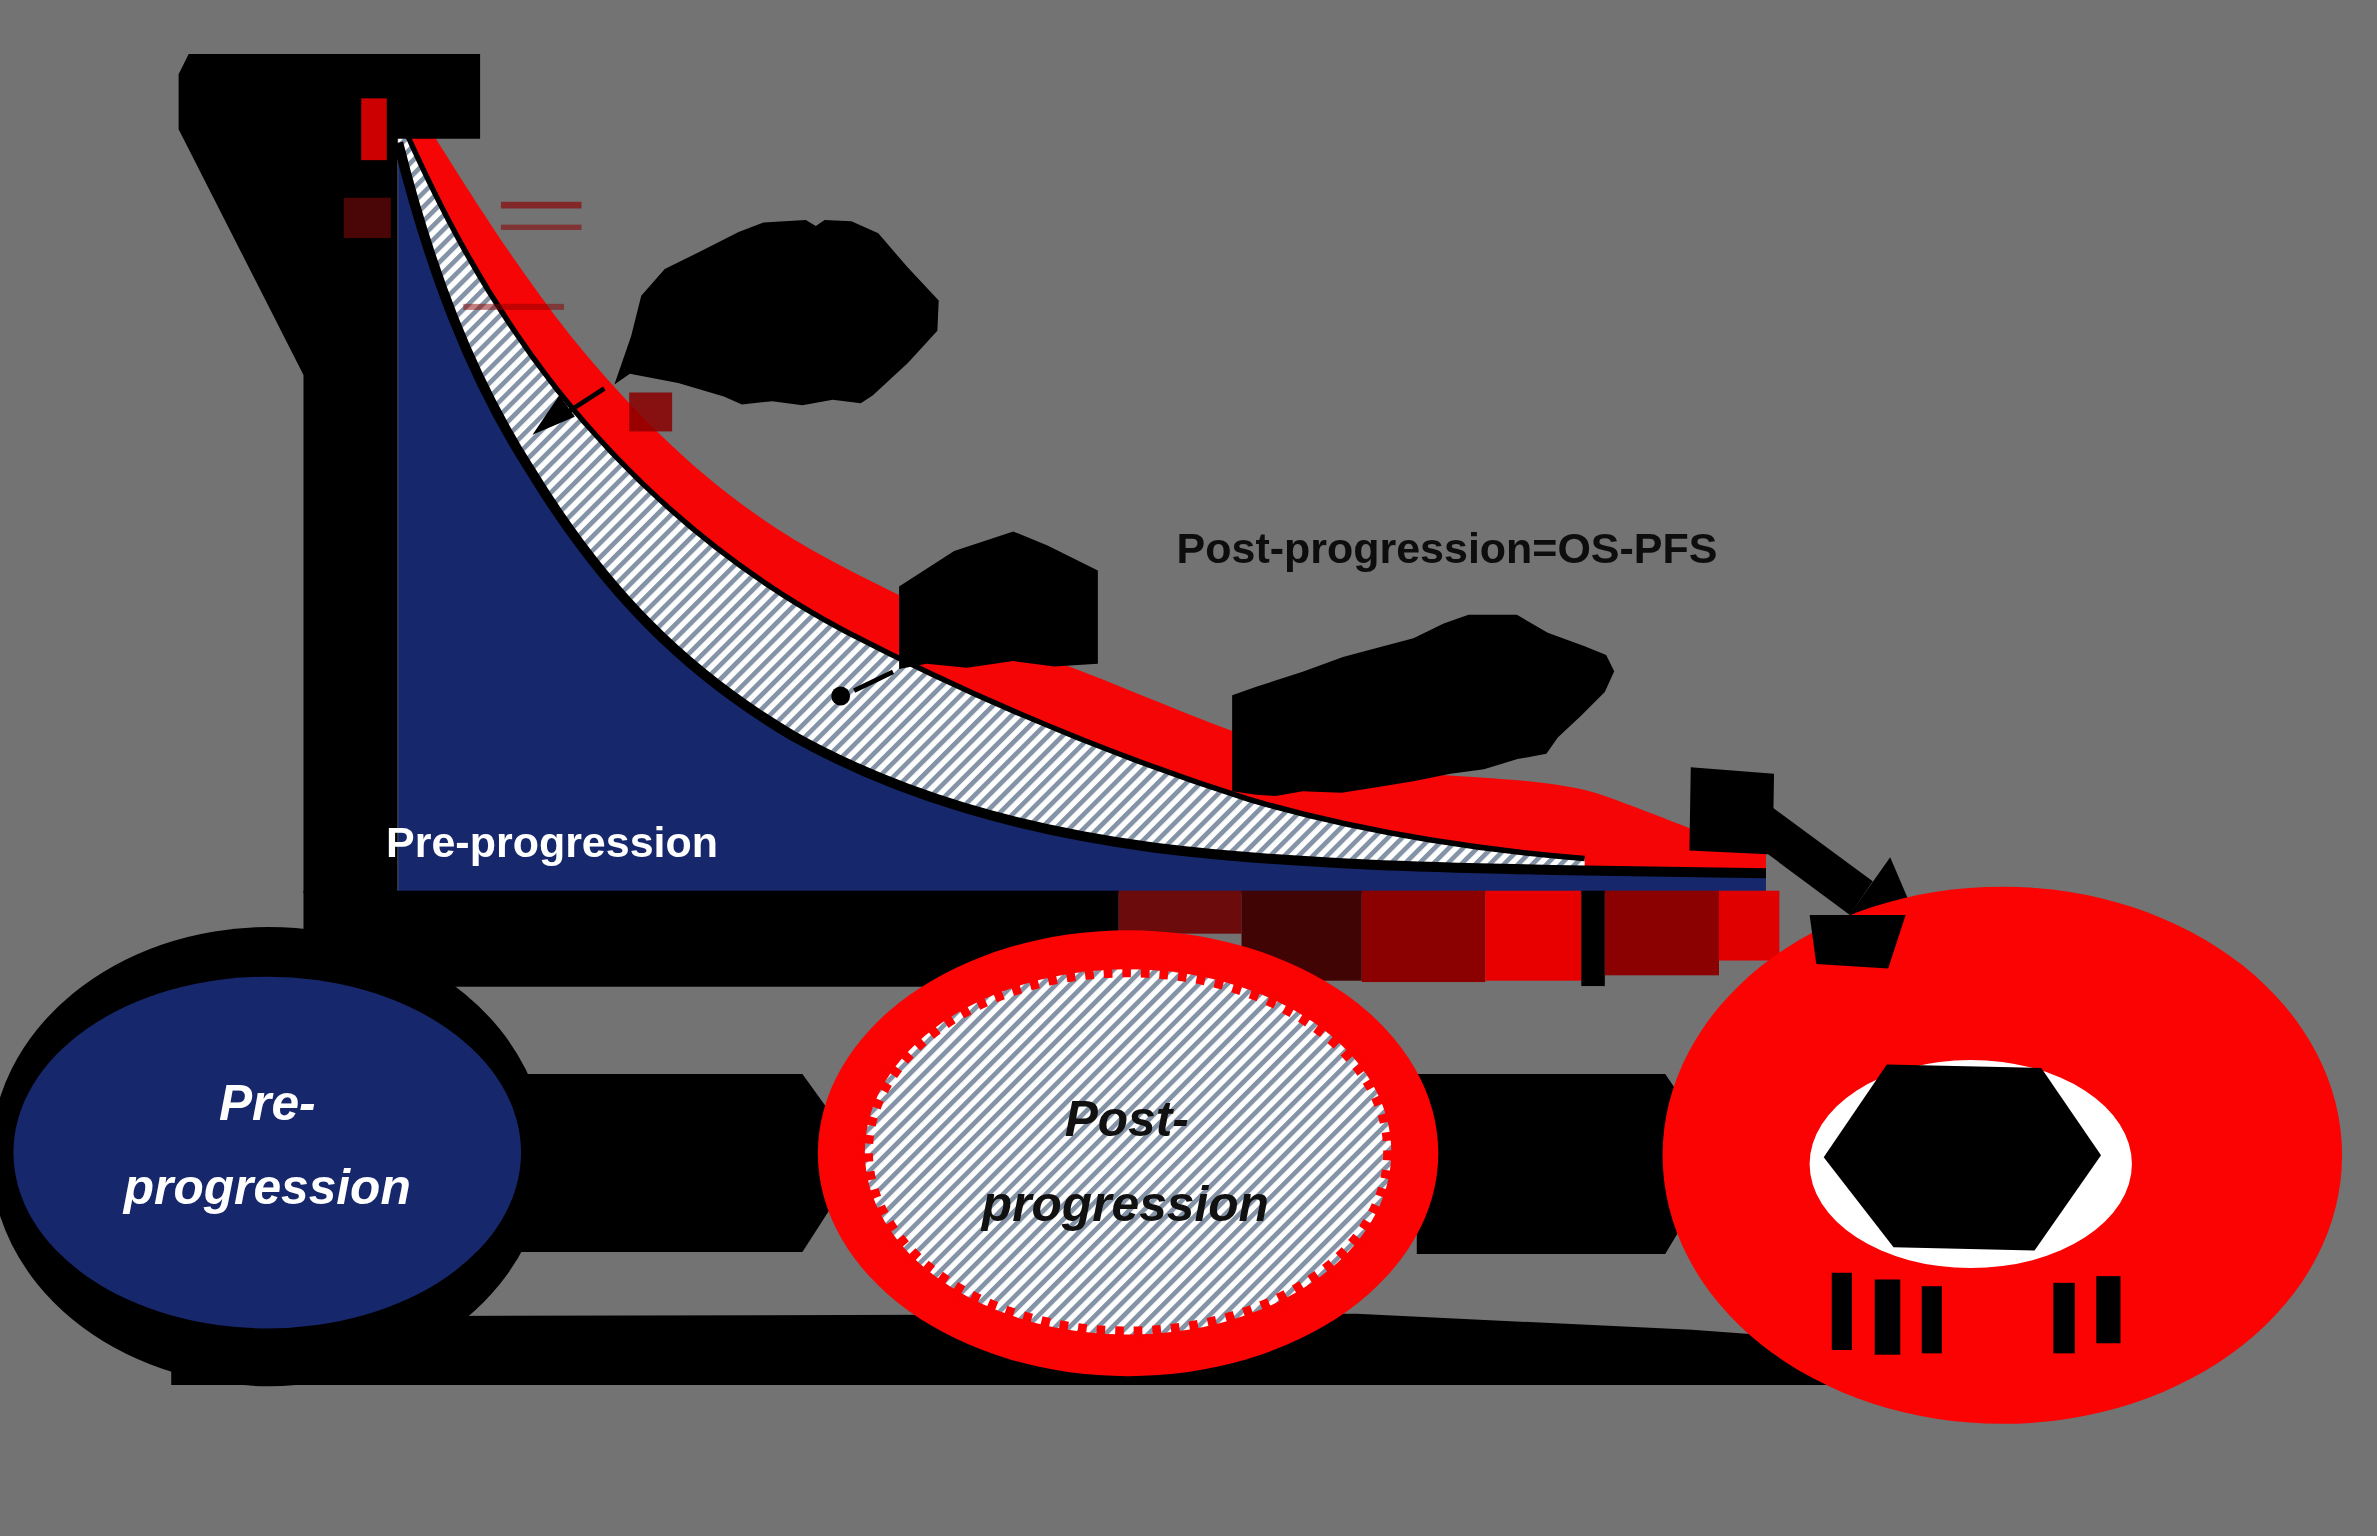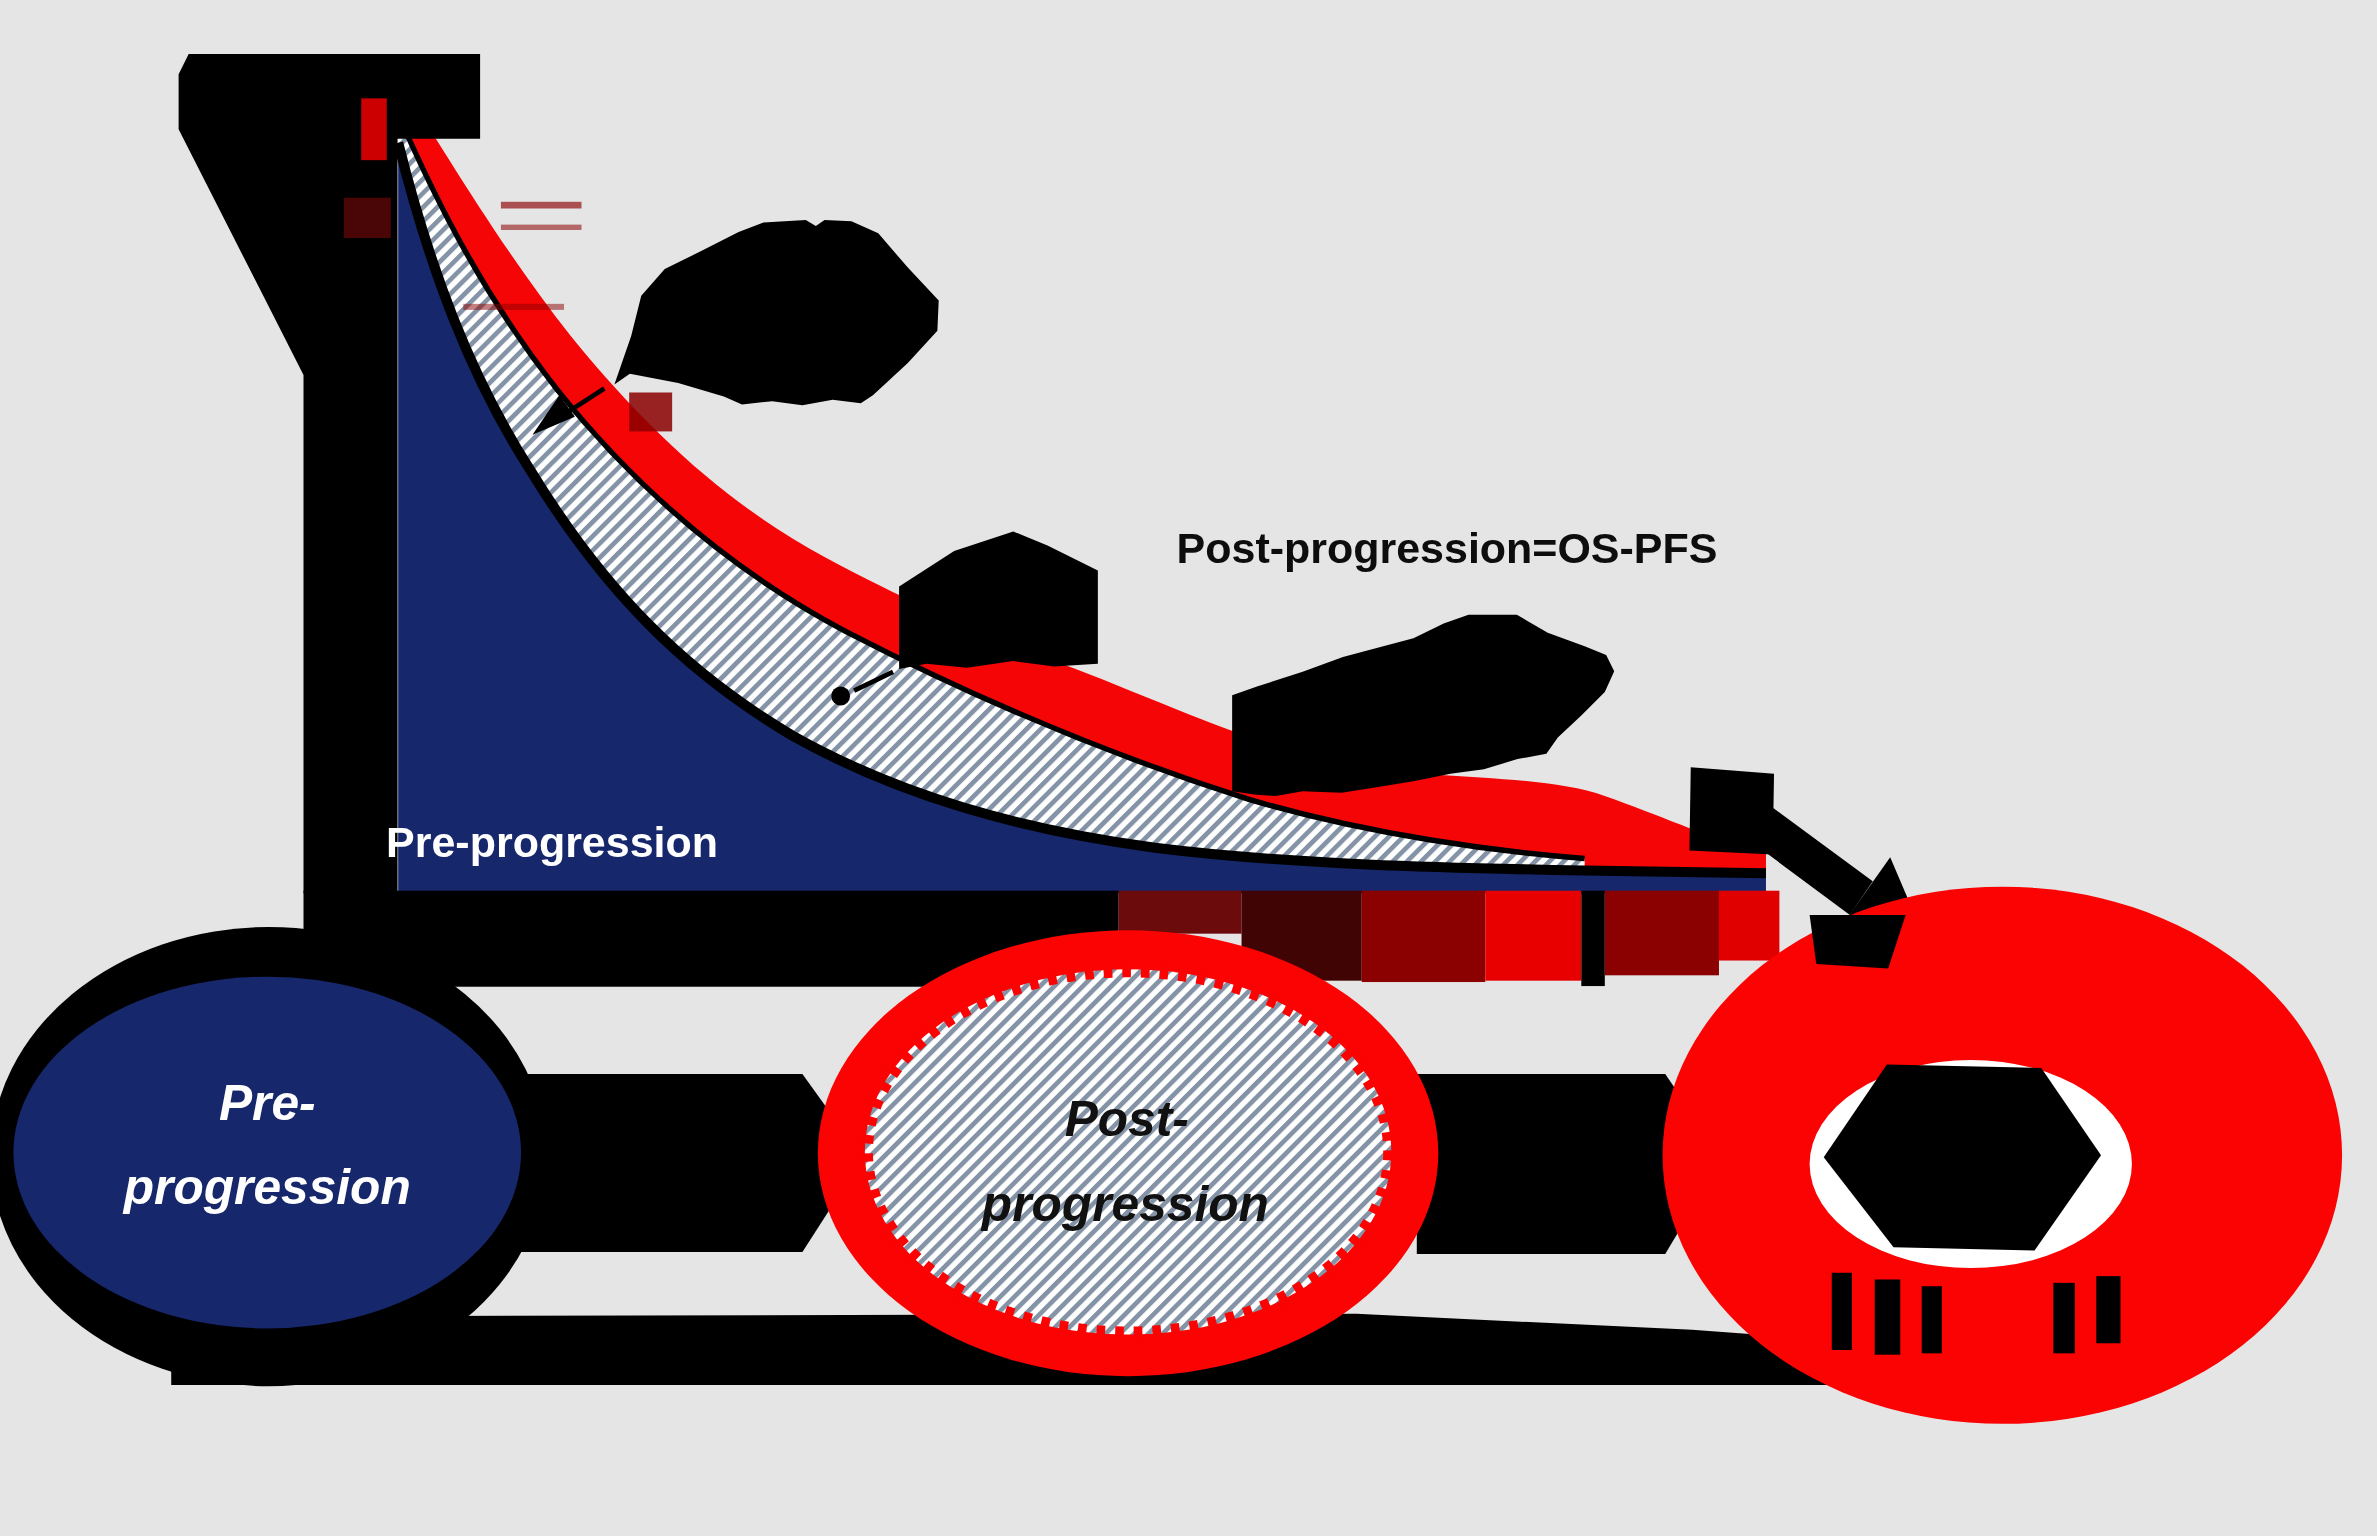--- a/index.html
+++ b/index.html
@@ -1,16 +1,16 @@
 <!DOCTYPE html>
 <html style="font-size:10.7px"><head>
 <meta charset="utf-8">
 <style>
   html,body{margin:0;padding:0;background:#ffffff;}
-  .stage{width:2377px;height:1537px;position:relative;background:#e5e5e5;overflow:hidden;}
+  .stage{width:2377px;height:1537px;position:relative;background:#737373;overflow:hidden;}
   svg{display:block;}
   text{font-family:"Liberation Sans","DejaVu Sans",sans-serif;}
   .lbl-bold{font-weight:bold;}
   .lbl-italic{font-weight:bold;font-style:italic;}
 </style>
 </head>
 <body>
 
 <div class="stage">
 <svg viewBox="0 0 3540 2288" width="2377" height="1537">

